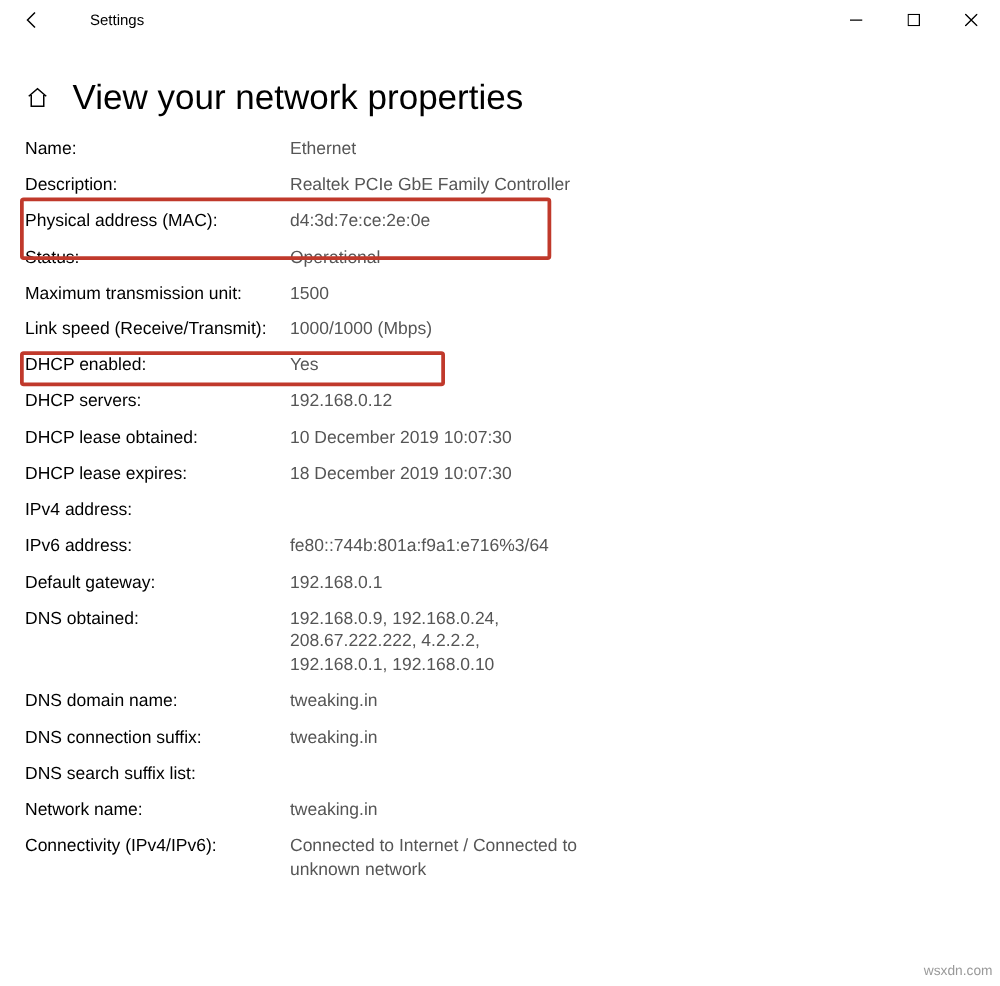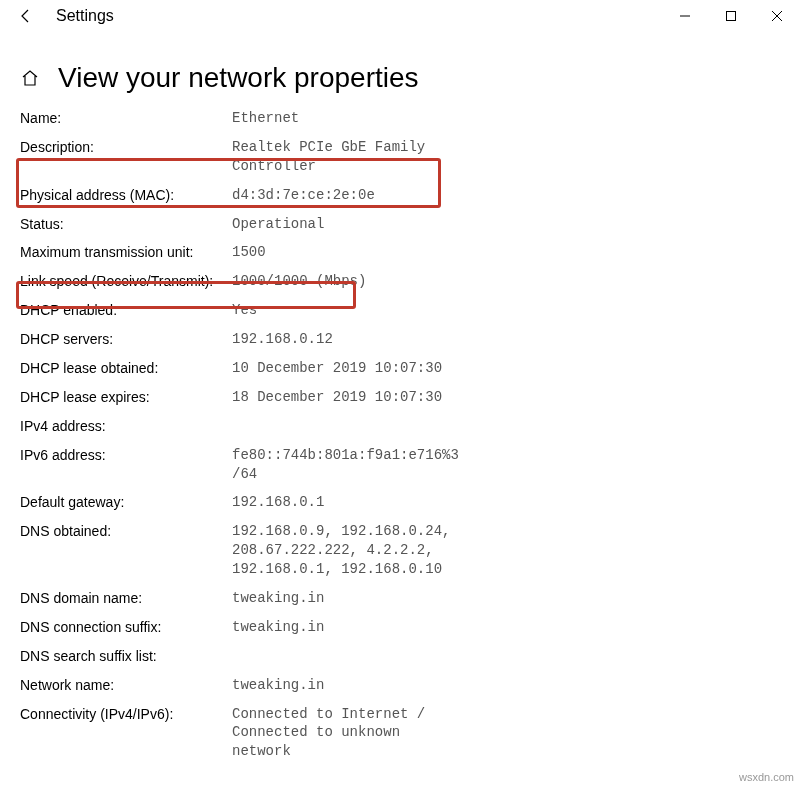--- a/index.html
+++ b/index.html
@@ -16,22 +16,22 @@
       height: 32px;
       display: flex;
       align-items: center;
       padding: 0 0 0 12px;
     }
     .titlebar .back {
       width: 28px; height: 28px; display:flex; align-items:center; justify-content:center;
       cursor: pointer;
     }
     .titlebar .title {
-      font-size: 16px;
-      margin-left: 16px;
+      font-size: 12px;
+      margin-left: 32px;
       color: #000;
     }
     .winbtns {
       margin-left: auto;
       display: flex;
     }
     .winbtn {
       width: 46px; height: 32px;
       display:flex; align-items:center; justify-content:center;
       cursor:pointer;
@@ -46,21 +46,21 @@
     .page-title { font-size: 28px; font-weight: 400; }
     .content { padding: 0 20px 20px 20px; }
     .section-heading { font-size: 20px; font-weight: 600; margin: 24px 0 6px 0; }
     .prop-row {
       display:flex;
       font-size: 14px;
       padding: 5px 0;
       line-height: 1.35;
     }
     .prop-label { width: 212px; flex-shrink:0; color:#000; }
-    .prop-value { color:#555; flex:1; max-width: 230px; word-wrap:break-word;font-family:Liberation Mono, monospace; }
+    .prop-value { color:#555; flex:1; max-width: 230px; word-wrap:break-word; }
     .highlight-box-1 {
       position:absolute;
       border: 3px solid #c0392b;
       border-radius: 3px;
       pointer-events:none;
       left: 16px; top: 158px; width: 425px; height: 50px;
     }
     .highlight-box-2 {
       position:absolute;
       border: 3px solid #c0392b;

